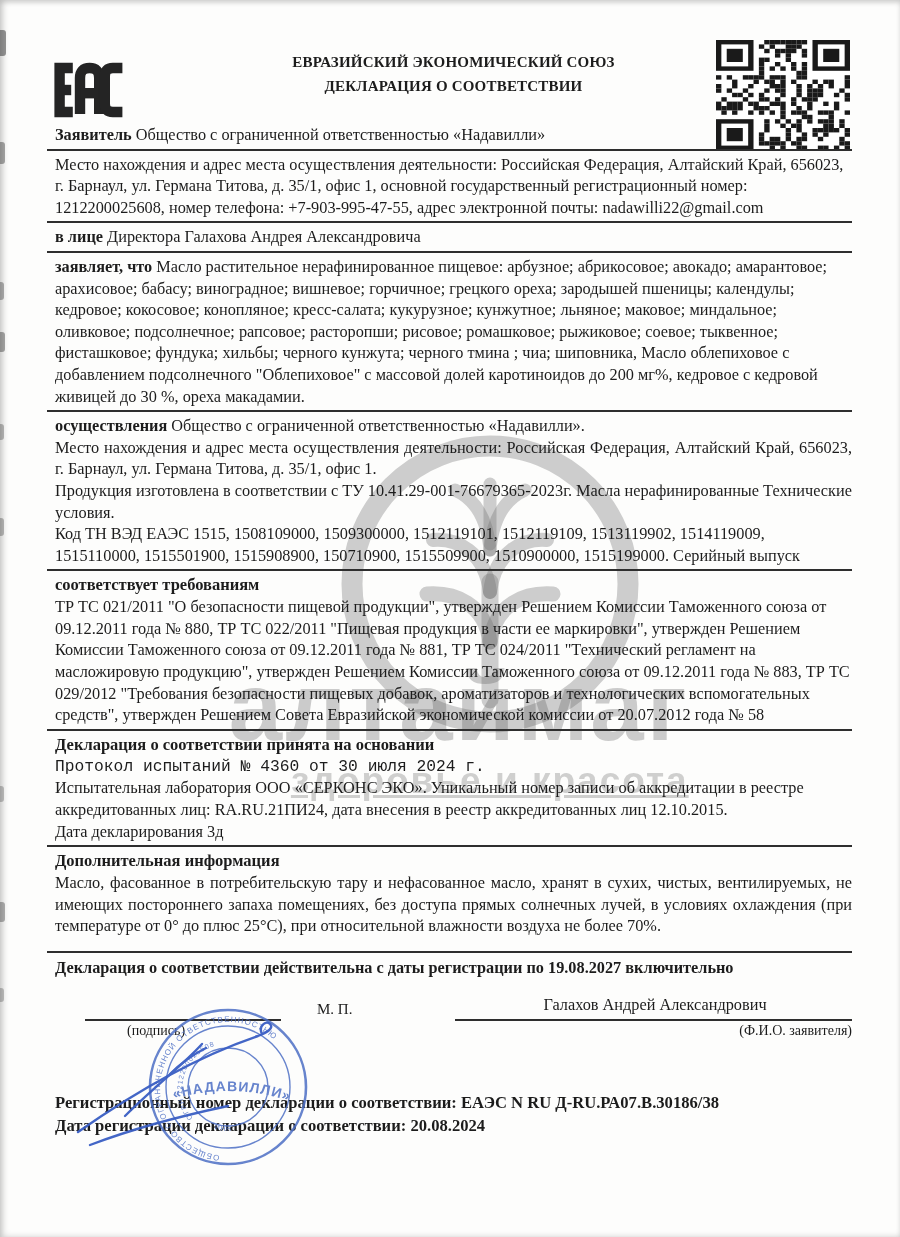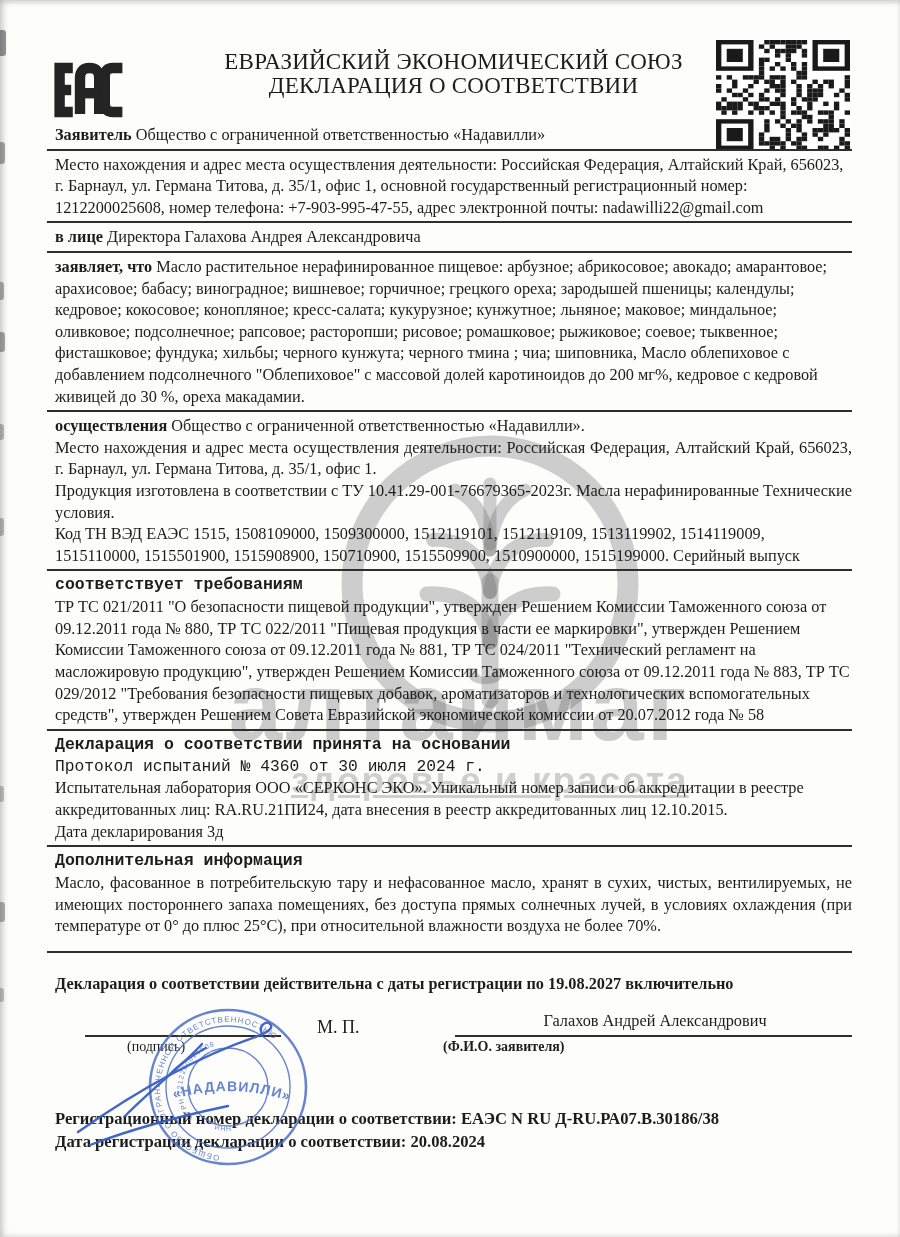--- a/index.html
+++ b/index.html
@@ -11,35 +11,35 @@
   .watermark{position:absolute;inset:0;z-index:1;pointer-events:none;}
   .wm-brand{position:absolute;top:652px;left:50%;transform:translateX(-48%);
             font-family:"Liberation Sans", sans-serif;font-weight:bold;
             font-size:96px;letter-spacing:3px;color:rgba(90,90,90,.30);white-space:nowrap;}
   .wm-tagline{position:absolute;top:760px;left:50%;transform:translateX(-40%);
             font-family:"Liberation Sans", sans-serif;font-weight:bold;
             font-size:37px;letter-spacing:2px;color:rgba(120,120,120,.35);white-space:nowrap;text-decoration:underline;}
   .wm-tree{position:absolute;left:335px;top:432px;}
   
   .content{position:relative;z-index:2;padding:0 48px 0 55px;}
-  .hdr-title{text-align:center;margin:50px 90px 0 90px;font-weight:normal;font-size:23px;line-height:24px;letter-spacing:.2px;}
+  .hdr-title{text-align:center;margin:50px 90px 0 90px;font-weight:bold;font-size:15px;line-height:24px;letter-spacing:.2px;}
   .eac{position:absolute;left:48px;top:54px;z-index:2;}
   .qr{position:absolute;left:716px;top:40px;z-index:2;}
   p{margin:0;font-size:16.3px;line-height:21.6px;}
   .lbl{font-weight:bold;}
   .rule{border:none;border-top:2px solid #2e2e2e;margin:3px 0 3px -8px;}
-  .sec-h{font-weight:bold;font-size:16.5px;line-height:22px;font-family:Liberation Mono, monospace;}
+  .sec-h{font-weight:bold;font-size:16.5px;line-height:22px;}
   .just{text-align:justify;}
   .applicant-line{margin-top:26px;}
   .gap-top{font-family:Liberation Mono, monospace;}
-  .validity{font-weight:bold;margin-top:20px;}
+  .validity{font-weight:bold;margin-top:4px;}
   .sig-area{position:relative;height:102px;}
   .sig-line{position:absolute;border-bottom:2px solid #2e2e2e;}
   .sig-caption{position:absolute;font-size:14px;}
-  .mp{position:absolute;left:262px;top:22px;font-size:18px;}
+  .mp{position:absolute;left:262px;top:22px;font-size:15px;}
   .fio{position:absolute;left:400px;top:16px;width:400px;text-align:center;font-size:16.3px;}
   .reg{font-weight:bold;font-size:16.6px;line-height:23px;}
   .reg-first{margin-top:10px;}
   .overlay{position:absolute;z-index:3;pointer-events:none;}
   .edge-mark{position:absolute;left:0;background:#3c3c3c;z-index:4;border-radius:0 3px 3px 0;}
 </style>
 </head>
 <body>
 
 <div class="page">
@@ -334,21 +334,21 @@
     <hr class="rule" style="margin-top:14px">
 
     <p class="validity">Декларация о соответствии действительна с даты регистрации по 19.08.2027 включительно</p>
 
     <div class="sig-area">
       <div class="sig-line" style="left:30px;top:40px;width:196px;"></div>
       <div class="sig-caption" style="left:72px;top:44px;">(подпись)</div>
       <div class="mp">М. П.</div>
       <div class="fio">Галахов Андрей Александрович</div>
       <div class="sig-line" style="left:400px;top:40px;width:397px;"></div>
-      <div class="sig-caption" style="left:388px;top:44px;width:397px;text-align:left;font-weight:bold;">(Ф.И.О. заявителя)</div>
+      <div class="sig-caption" style="left:400px;top:44px;width:397px;text-align:right;">(Ф.И.О. заявителя)</div>
     </div>
 
     <p class="reg reg-first"><span>Регистрационный номер декларации о соответствии:</span> <span>ЕАЭС N RU Д-RU.РА07.В.30186/38</span></p>
     <p class="reg"><span>Дата регистрации декларации о соответствии:</span> <span>20.08.2024</span></p>
 
   </main>
 
   <svg class="overlay" style="left:146px;top:1006px;" width="164" height="162" viewBox="0 0 164 162" opacity="0.85">
     <defs>
       <path id="ringTop" d="M82,150 A68,67 0 1 1 82.01,150"></path>

